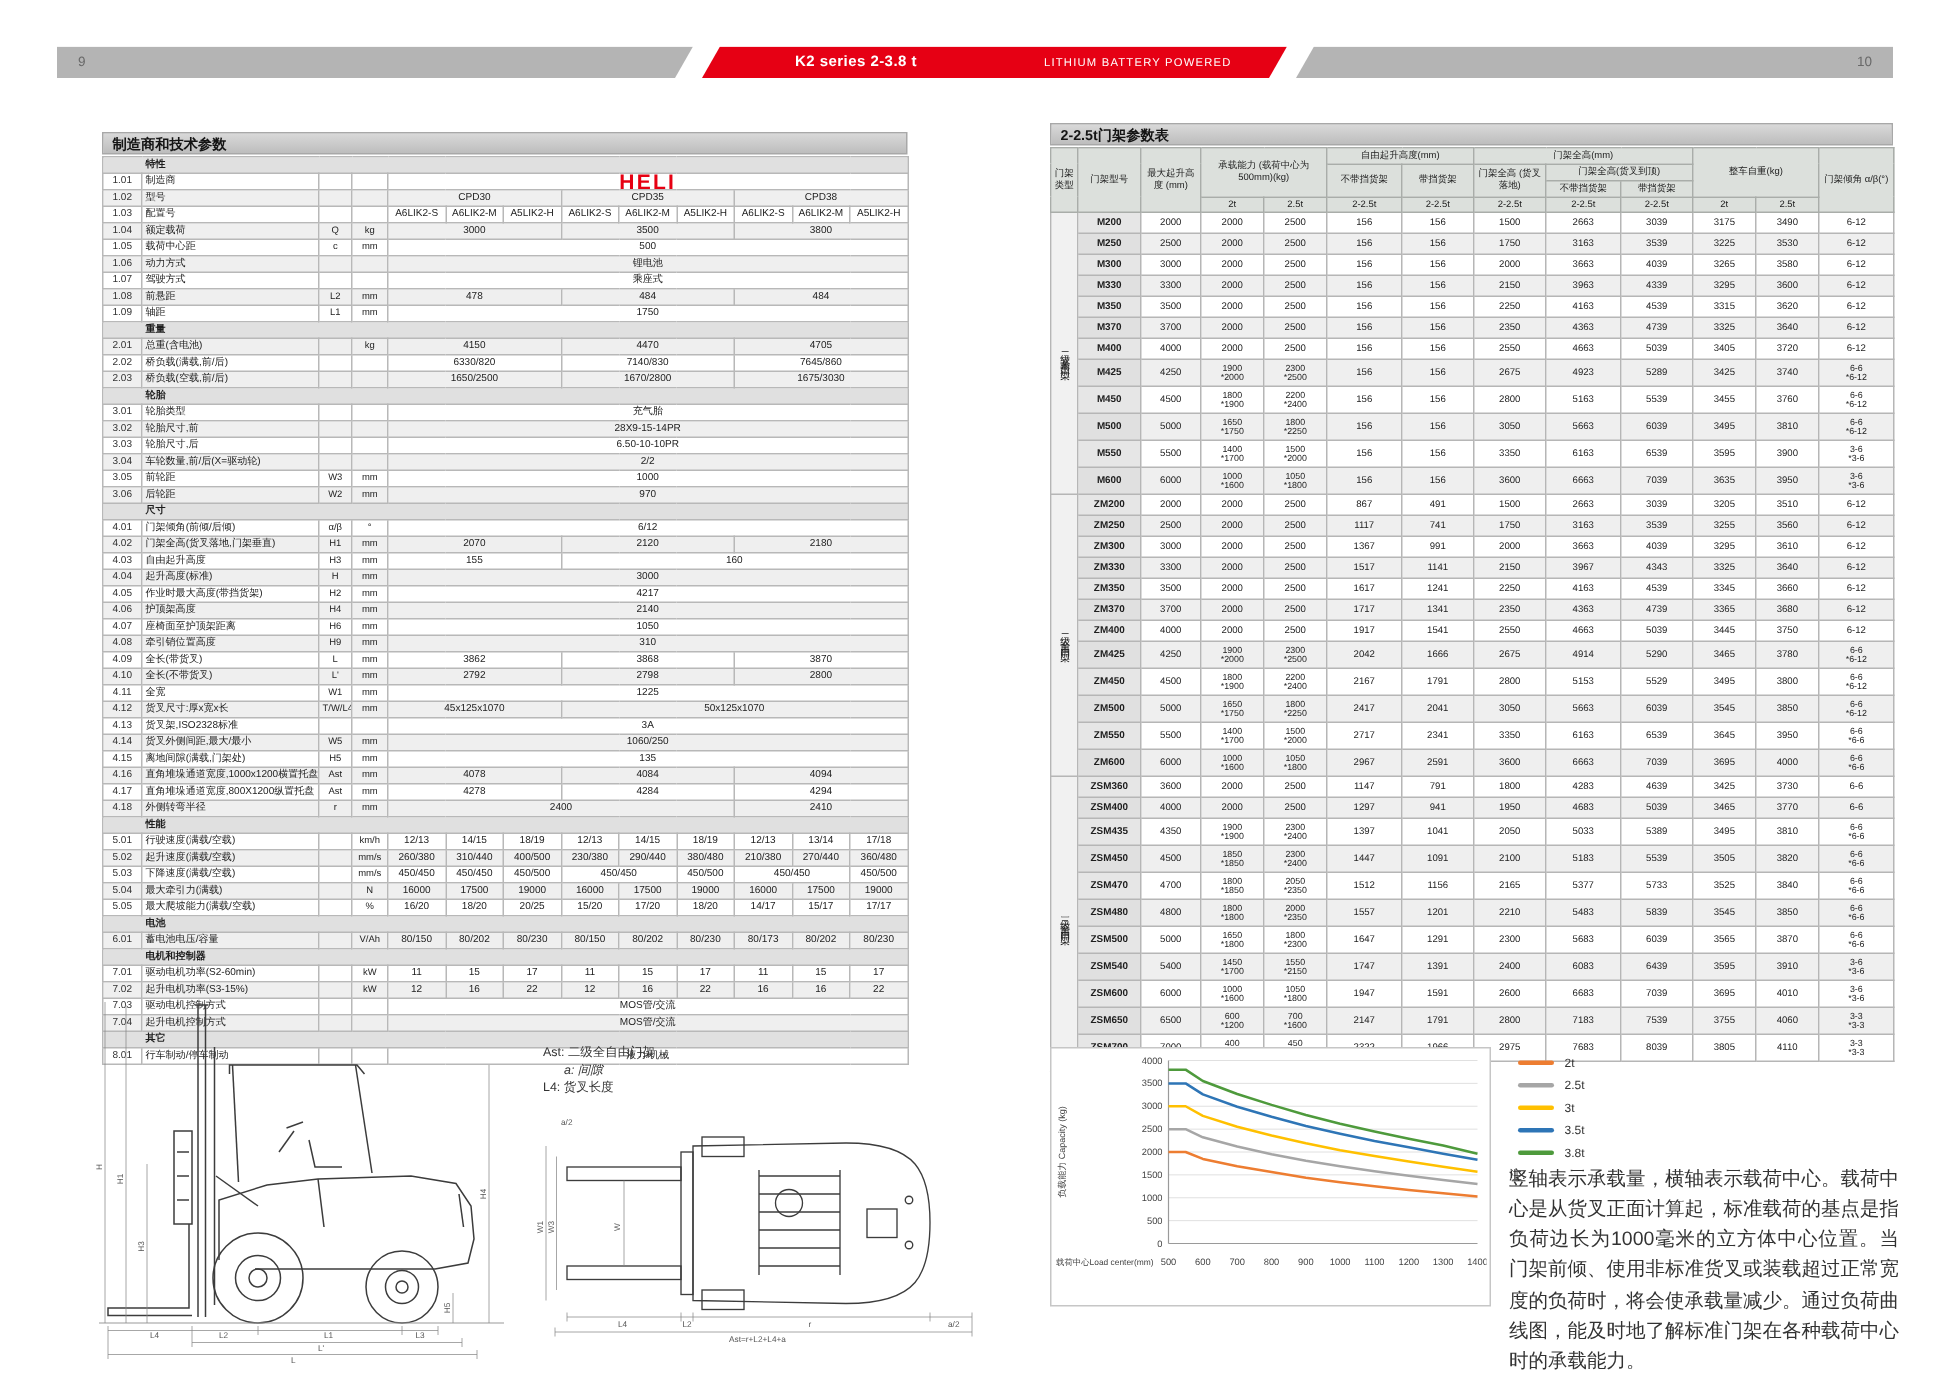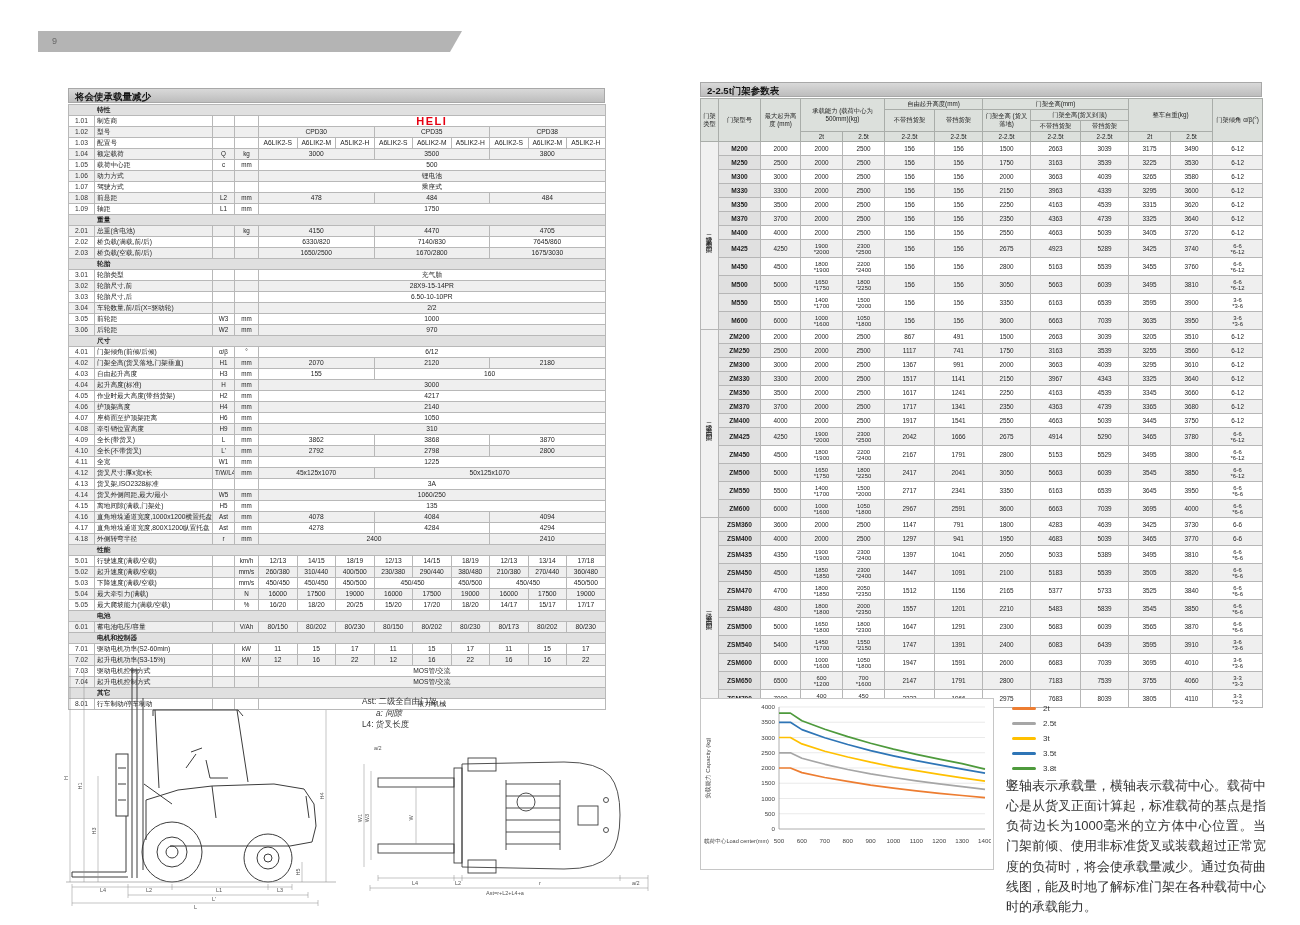--- a/index.html
+++ b/index.html
@@ -23,21 +23,21 @@
   
   .spec-wrap{position:absolute;left:68px;top:88px;width:537px;}
   table.spec{border-collapse:collapse;width:537px;table-layout:fixed;font-size:6.7px;color:#1d1d1d;margin-top:1px;}
   .spec td{border:0.5px solid #b8b8b8;height:10px;line-height:10px;padding:0 2px;text-align:center;
            overflow:hidden;white-space:nowrap;background:#fff;}
   .spec tr.alt td{background:#efefef;}
   .spec td.num{color:#333;}
   .spec td.lbl{text-align:left;}
   .spec td.sym,.spec td.unit{font-size:6.3px;}
   .spec tr.sec td{background:#e0e0e0;font-weight:bold;text-align:left;padding-left:28px;}
-  .spec td.brand{color:#e60012;font-weight:bold;font-size:11px;letter-spacing:1.5px;}
+  .spec td.brand{color:#e60012;font-weight:bold;font-size:14px;letter-spacing:1.5px;}
 
   
   .mast-wrap{position:absolute;left:700px;top:82px;width:562px;}
   table.mast{border-collapse:collapse;width:562px;table-layout:fixed;font-size:6.4px;color:#1d1d1d;margin-top:1px;}
   .mast th{border:0.5px solid #a9ada9;background:#dce0dc;font-weight:normal;font-size:6.3px;color:#222;
            padding:1px 1px;line-height:1.25;}
   .mast td{border:0.5px solid #b6b6b6;text-align:center;padding:0 1px;height:13px;line-height:1.1;background:#fff;overflow:hidden;}
   .mast tr.alt td{background:#efefef;}
   .mast tr.tall td{height:17px;}
   .mast td.model{font-weight:bold;background:#e6e6e6;font-size:6.6px;}
@@ -66,23 +66,30 @@
   .dim-text{font-size:5.5px;fill:#555;}
 </style>
 </head>
 <body>
 
 <div class="canvas">
 
   <div class="band band-left">
     <span class="pagenum left">9</span>
   </div>
+  <div class="band band-red">
+    <span class="series-label">K2 series 2-3.8 t</span>
+    <span class="tagline">LITHIUM BATTERY POWERED</span>
+  </div>
+  <div class="band band-right">
+    <span class="pagenum right">10</span>
+  </div>
 
   <div class="spec-wrap">
-    <div class="bar-title">将会使承载量减少</div>
+    <div class="bar-title">制造商和技术参数</div>
     <table class="spec" id="spec-table">
       <colgroup>
         <col style="width:26px">
           <col style="width:118px">
           <col style="width:22px">
           <col style="width:24px">
         <col style="width:38.5px">
           <col style="width:38.5px">
           <col style="width:38.5px">
         <col style="width:38.5px">

